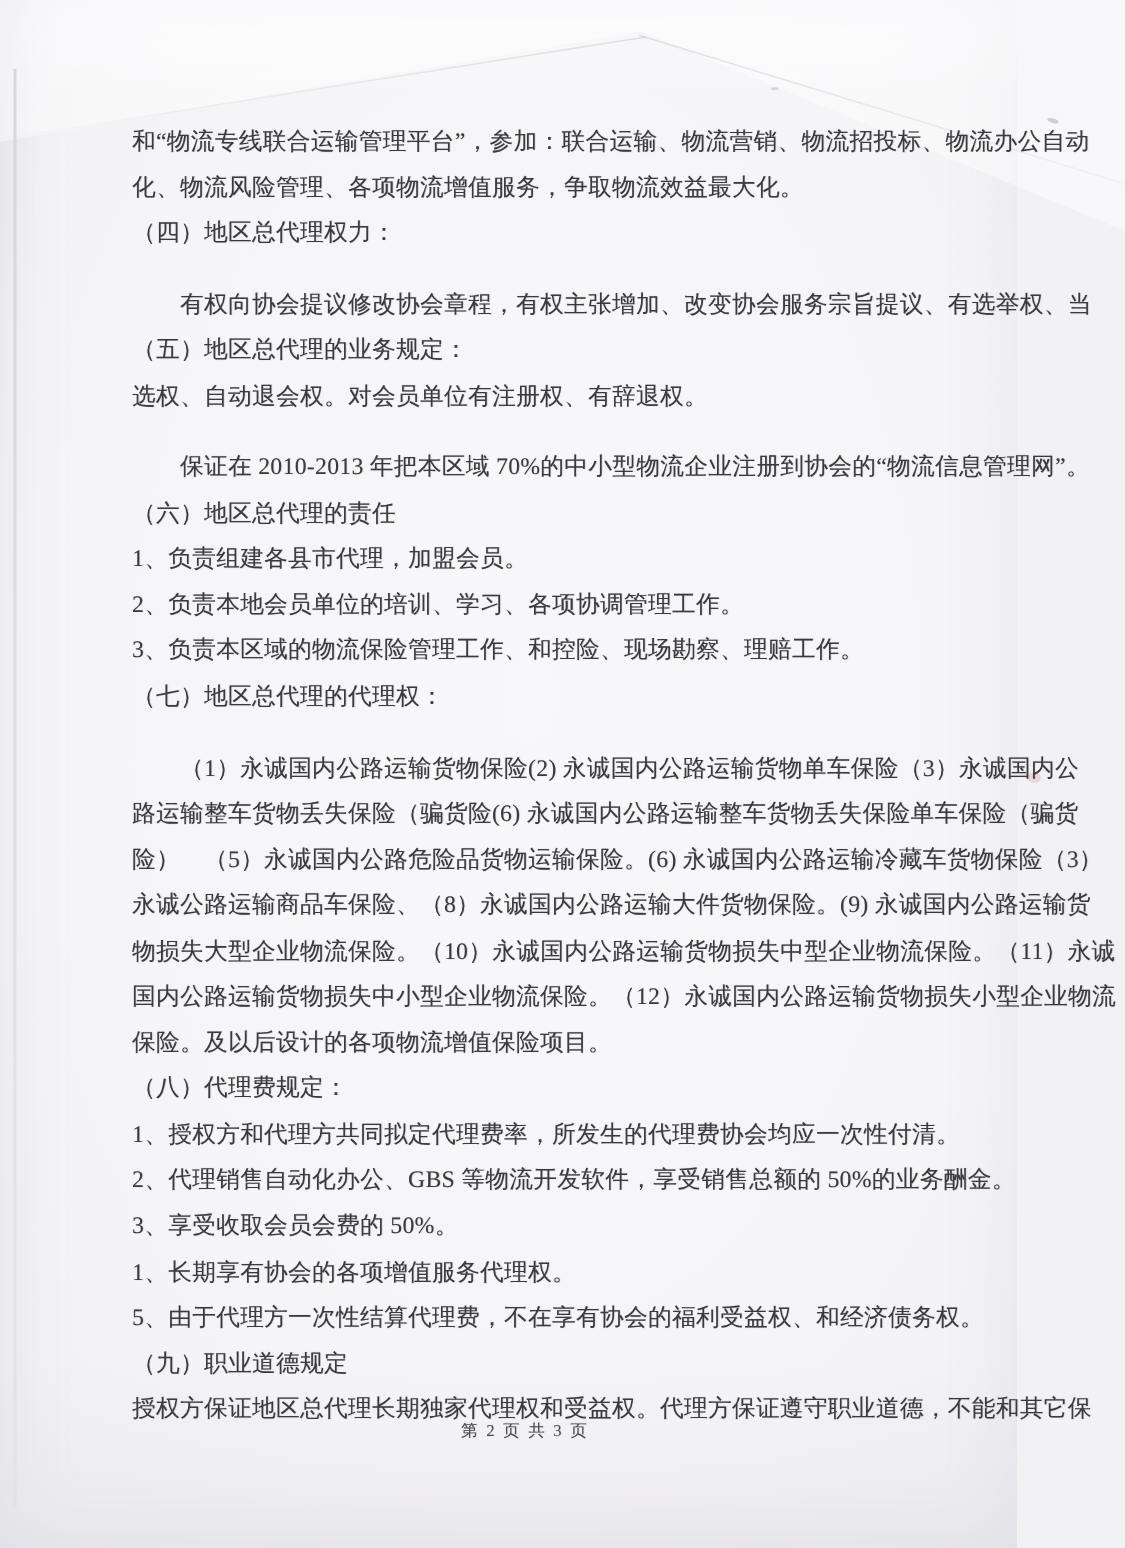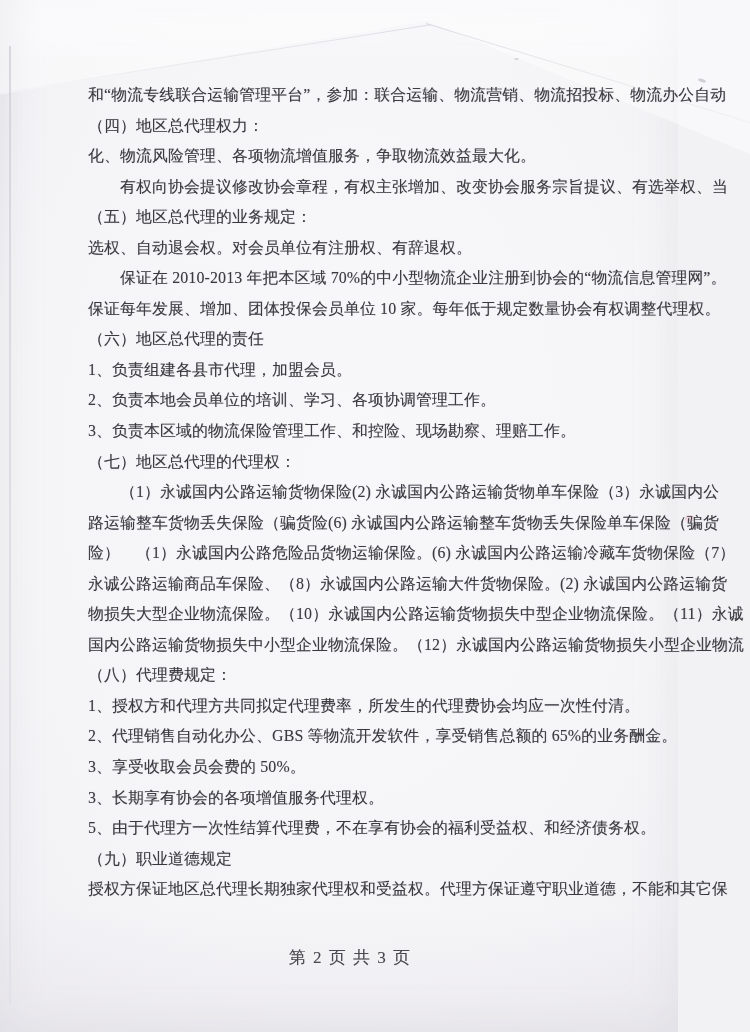--- a/index.html
+++ b/index.html
@@ -73,68 +73,69 @@
     letter-spacing: 0.2px;
     text-shadow: 0.3px 0.3px 0.7px rgba(59,58,66,0.35);
   }
   .line {
     height: 30.55px;
     line-height: 30.55px;
     white-space: pre;
   }
   .line.indent {
     padding-left: 32px;
+    margin-top: 17px;
   }
   .footer {
     position: absolute;
     left: 0; top: 946px;
     width: 700px;
     text-align: center;
     color: #4a4950;
-    font-size: 17px;
+    font-size: 11px;
     letter-spacing: 1.5px;
     text-shadow: 0.3px 0.3px 0.6px rgba(70,69,76,0.3);
   }
 </style>
 </head>
 <body>
 
 <div class="paper">
   <div class="crease-light"></div>
   <div class="crease-line-a"></div>
   <div class="crease-line-b"></div>
   <div class="edge-line"></div>
   <div class="speck-a"></div>
   <div class="speck-b"></div>
   <div class="smudge-pink"></div>
 
   <div class="doc-text" id="doc-body">
       <div class="line">和“物流专线联合运输管理平台”，参加：联合运输、物流营销、物流招投标、物流办公自动</div>
+      <div class="line">化、物流风险管理、各项物流增值服务，争取物流效益最大化。</div>
       <div class="line">（四）地区总代理权力：</div>
-      <div class="line">化、物流风险管理、各项物流增值服务，争取物流效益最大化。</div>
       <div class="line indent">有权向协会提议修改协会章程，有权主张增加、改变协会服务宗旨提议、有选举权、当</div>
       <div class="line">（五）地区总代理的业务规定：</div>
       <div class="line">选权、自动退会权。对会员单位有注册权、有辞退权。</div>
       <div class="line indent">保证在 2010-2013 年把本区域 70%的中小型物流企业注册到协会的“物流信息管理网”。</div>
-      <div class="line">保证每年发展、增加、团体投保会员单位 10 家。每年低于规定数量协会有权调整代理权。</div>
       <div class="line">（六）地区总代理的责任</div>
       <div class="line">1、负责组建各县市代理，加盟会员。</div>
       <div class="line">2、负责本地会员单位的培训、学习、各项协调管理工作。</div>
       <div class="line">3、负责本区域的物流保险管理工作、和控险、现场勘察、理赔工作。</div>
       <div class="line">（七）地区总代理的代理权：</div>
       <div class="line indent">（1）永诚国内公路运输货物保险(2) 永诚国内公路运输货物单车保险（3）永诚国内公</div>
       <div class="line">路运输整车货物丢失保险（骗货险(6) 永诚国内公路运输整车货物丢失保险单车保险（骗货</div>
-      <div class="line">险）　（1）永诚国内公路危险品货物运输保险。(6) 永诚国内公路运输冷藏车货物保险（7）</div>
-      <div class="line">永诚公路运输商品车保险、（8）永诚国内公路运输大件货物保险。(2) 永诚国内公路运输货</div>
+      <div class="line">险）　（5）永诚国内公路危险品货物运输保险。(6) 永诚国内公路运输冷藏车货物保险（3）</div>
+      <div class="line">永诚公路运输商品车保险、（8）永诚国内公路运输大件货物保险。(9) 永诚国内公路运输货</div>
       <div class="line">物损失大型企业物流保险。（10）永诚国内公路运输货物损失中型企业物流保险。（11）永诚</div>
       <div class="line">国内公路运输货物损失中小型企业物流保险。（12）永诚国内公路运输货物损失小型企业物流</div>
+      <div class="line">保险。及以后设计的各项物流增值保险项目。</div>
       <div class="line">（八）代理费规定：</div>
       <div class="line">1、授权方和代理方共同拟定代理费率，所发生的代理费协会均应一次性付清。</div>
-      <div class="line">2、代理销售自动化办公、GBS 等物流开发软件，享受销售总额的 65%的业务酬金。</div>
+      <div class="line">2、代理销售自动化办公、GBS 等物流开发软件，享受销售总额的 50%的业务酬金。</div>
       <div class="line">3、享受收取会员会费的 50%。</div>
-      <div class="line">3、长期享有协会的各项增值服务代理权。</div>
+      <div class="line">1、长期享有协会的各项增值服务代理权。</div>
       <div class="line">5、由于代理方一次性结算代理费，不在享有协会的福利受益权、和经济债务权。</div>
       <div class="line">（九）职业道德规定</div>
       <div class="line">授权方保证地区总代理长期独家代理权和受益权。代理方保证遵守职业道德，不能和其它保</div>
     </div>
 
   <div class="footer">第 2 页 共 3 页</div>
 </div>
 
 </body></html>

